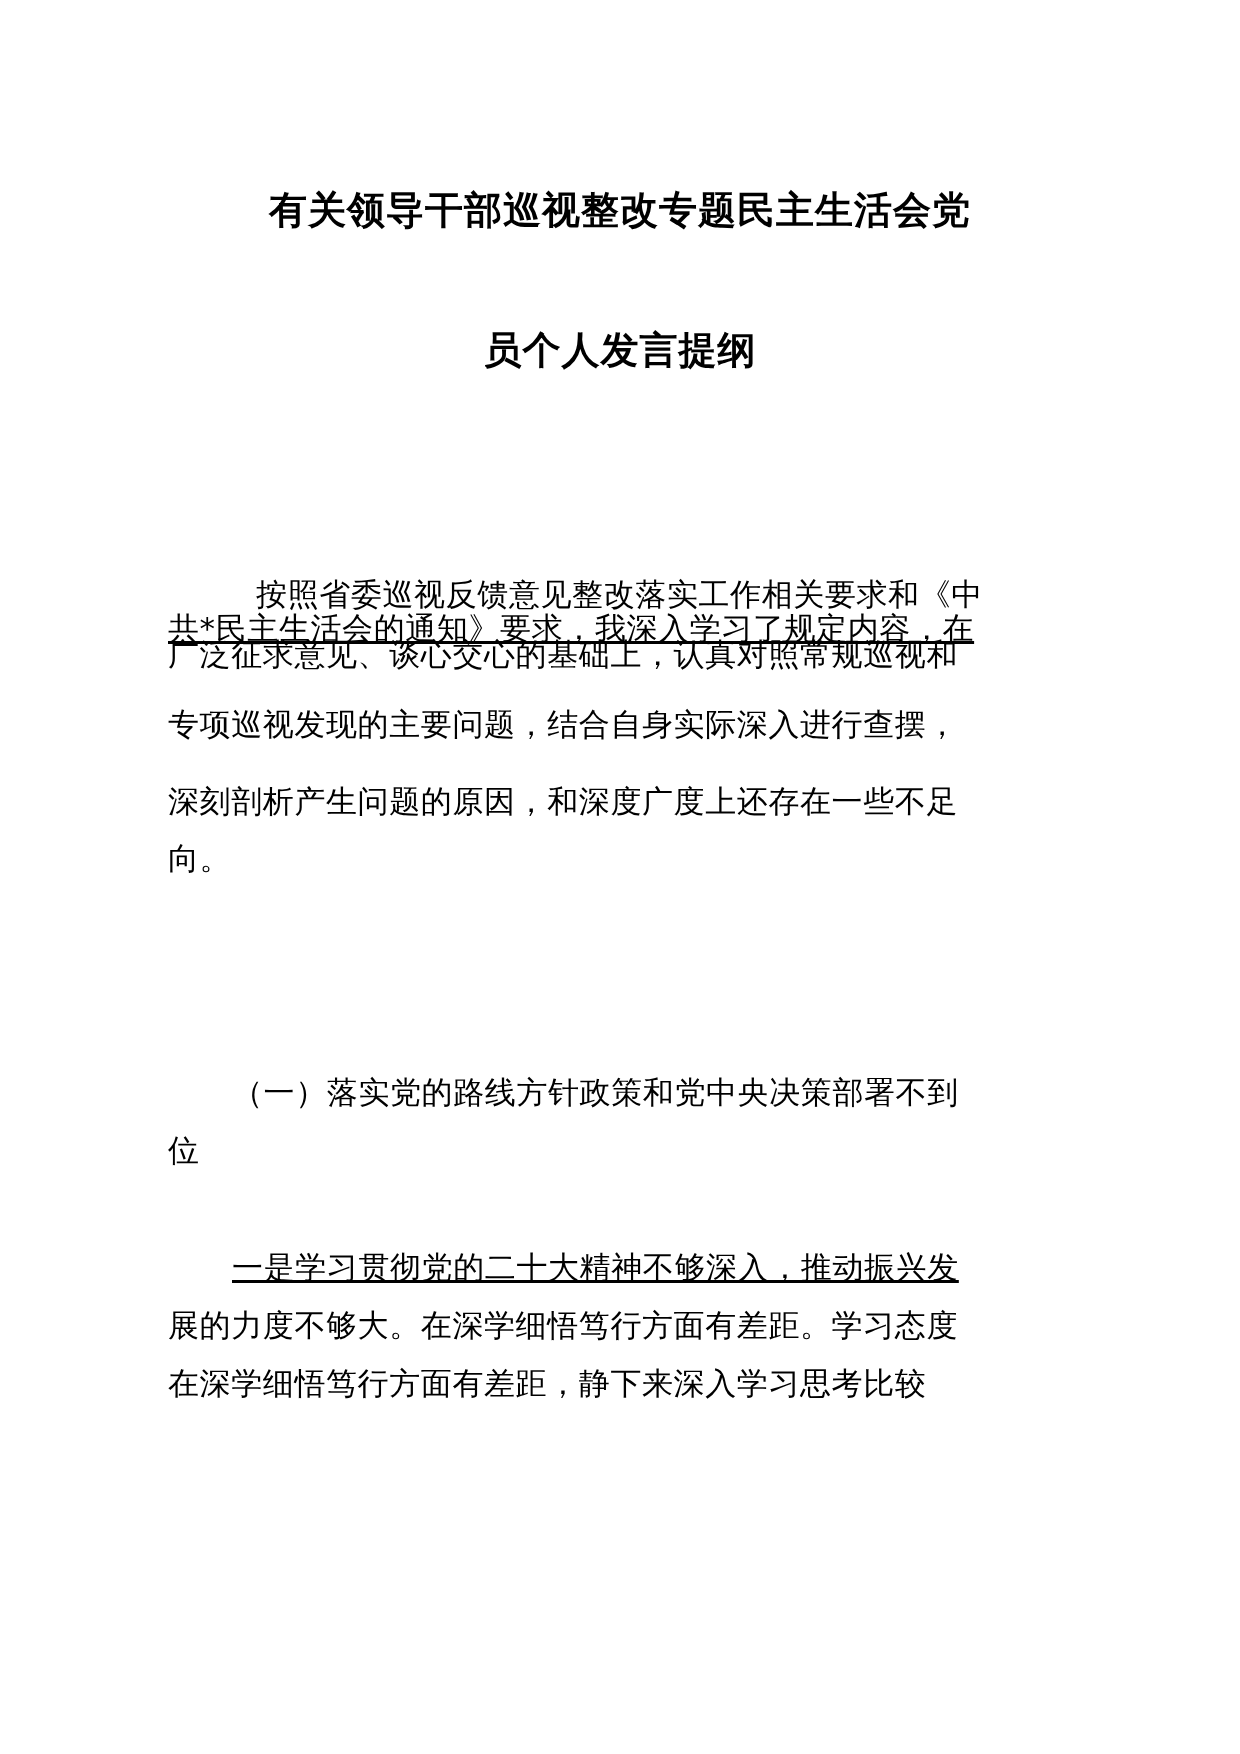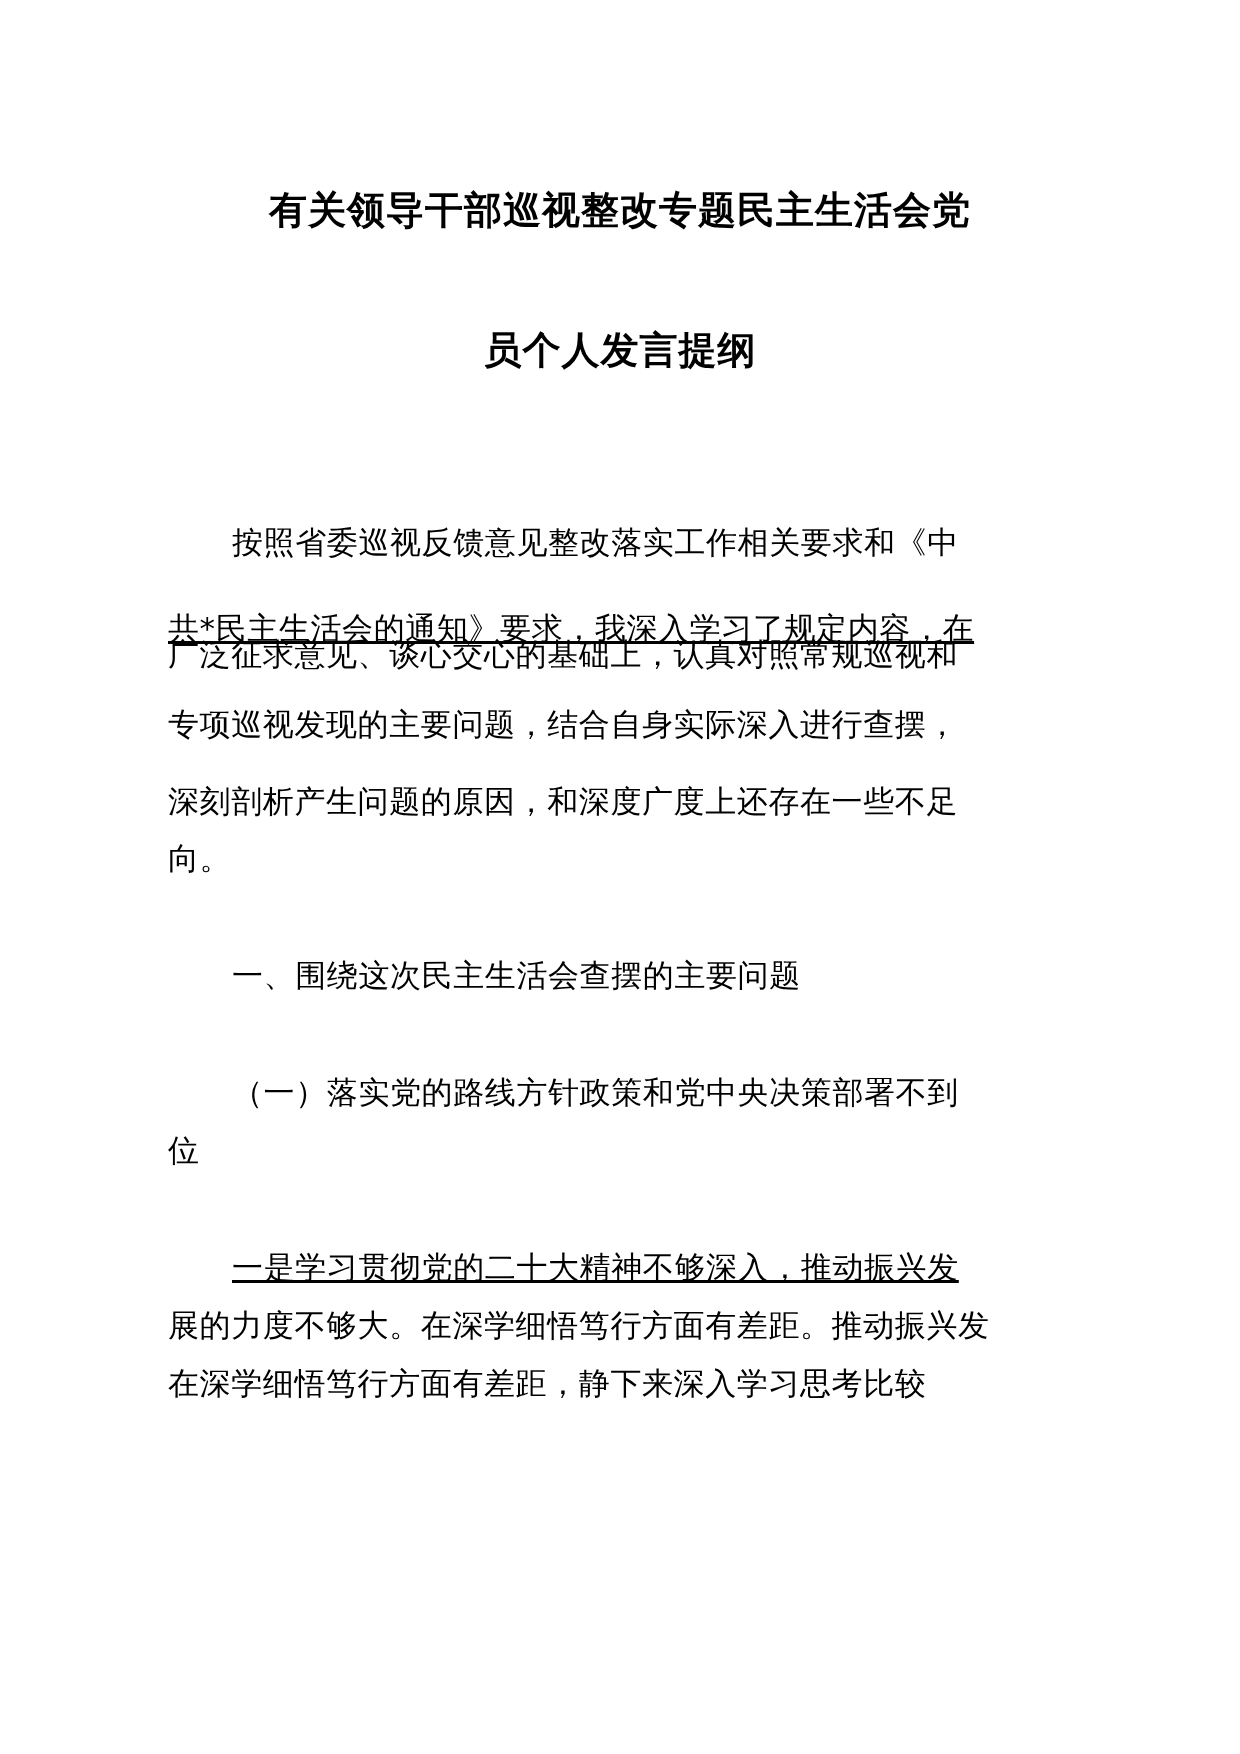--- a/index.html
+++ b/index.html
@@ -15,34 +15,33 @@
 </style>
 </head>
 <body>
 
 <div class="page">
 
   <div class="title-line" style="top:186px;">有关领导干部巡视整改专题民主生活会党</div>
   <div class="title-line" style="top:326px;">员个人发言提纲</div>
 
   <div>
-    <div class="line indent" style="top:522px;">按照省委巡视反馈意见整改落实工作相关要求和《中</div>
+    <div class="line indent" style="top:574px;text-align:center;">按照省委巡视反馈意见整改落实工作相关要求和《中</div>
     <div class="line" style="top:608px;text-decoration:underline;">共*民主生活会的通知》要求，我深入学习了规定内容，在</div>
     <div class="line" style="top:634px;">广泛征求意见、谈心交心的基础上，认真对照常规巡视和</div>
     <div class="line" style="top:704px;">专项巡视发现的主要问题，结合自身实际深入进行查摆，</div>
     <div class="line" style="top:781px;">深刻剖析产生问题的原因，和深度广度上还存在一些不足</div>
     <div class="line" style="top:838px;">向。</div>
   </div>
 
-  <div class="line indent" style="top:955px;">一、围绕这次民主生活会查摆的主要问题</div>
 
   <div>
     <div class="line indent" style="top:1072px;">（一）落实党的路线方针政策和党中央决策部署不到</div>
     <div class="line" style="top:1130px;">位</div>
   </div>
 
   <div>
     <div class="line indent" style="top:1247px;text-decoration:underline;">一是学习贯彻党的二十大精神不够深入，推动振兴发</div>
-    <div class="line" style="top:1305px;">展的力度不够大。在深学细悟笃行方面有差距。推动振兴发</div>
+    <div class="line" style="top:1305px;">展的力度不够大。在深学细悟笃行方面有差距。学习态度</div>
     <div class="line" style="top:1363px;">在深学细悟笃行方面有差距，静下来深入学习思考比较</div>
   </div>
 
 </div>
 
 </body></html>

